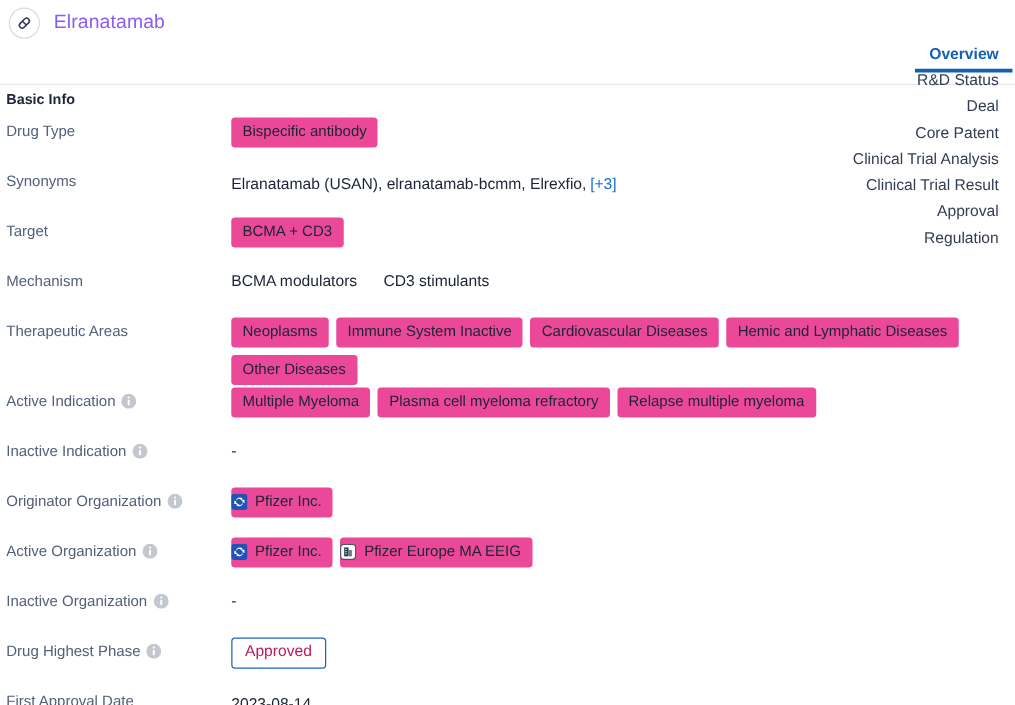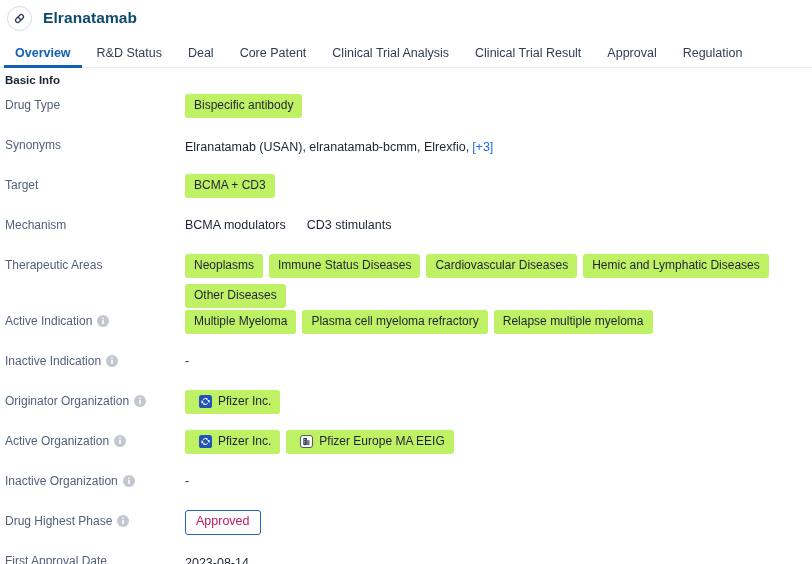--- a/index.html
+++ b/index.html
@@ -26,33 +26,34 @@
     border-radius: 50%;
     border: 1px solid #d7dbe2;
     background: #ffffff;
     display: flex;
     align-items: center;
     justify-content: center;
     flex: none;
   }
   .drug-title {
     font-size: 15.5px;
-    font-weight: bold;
-    color: #0c4a6e;
+    font-weight: normal;
+    color: #8b5cf6;
     letter-spacing: .1px;
   }
 
   
   .tabbar {
     height: 32px;
     display: flex;
     align-items: flex-end;
     padding-left: 2px;
     border-bottom: 1px solid #e6e8ec;
     position: relative;
+    flex-direction: column;
   }
   .tab {
     font-size: 12.5px;
     color: #313d52;
     padding: 0 13px 7px 13px;
     position: relative;
     white-space: nowrap;
     cursor: pointer;
   }
   .tab.active {
@@ -110,34 +111,34 @@
     line-height: 1.45;
   }
   .dash {
     font-size: 12.5px;
     color: #1b2433;
     padding-top: 4px;
   }
 
   
   .chip {
-    background: #bef264;
+    background: #ec4899;
     border-radius: 3px;
     font-size: 12px;
     color: #1b2433;
     padding: 4px 9px 5px 9px;
     line-height: 1.25;
     white-space: nowrap;
     cursor: pointer;
   }
   .chip.org {
     display: inline-flex;
     align-items: center;
     gap: 6px;
-    padding-left: 14px;
+    padding-left: 0;
   }
   .org-icon {
     width: 13px; height: 13px;
     flex: none;
     display: block;
   }
 
   
   .syn-line {
     font-size: 12.5px;
@@ -251,21 +252,21 @@
       </div>
     </div>
   </div>
 
   <div class="row">
     <div class="row-label">
       <span>Therapeutic Areas</span>
     </div>
     <div class="row-value">
       <span class="chip">Neoplasms</span>
-      <span class="chip">Immune Status Diseases</span>
+      <span class="chip">Immune System Inactive</span>
       <span class="chip">Cardiovascular Diseases</span>
       <span class="chip">Hemic and Lymphatic Diseases</span>
       <span class="chip">Other Diseases</span>
     </div>
   </div>
 
   <div class="row">
     <div class="row-label">
       <span>Active Indication</span>
       <svg class="info-icon" viewBox="0 0 16 16" aria-hidden="true">

